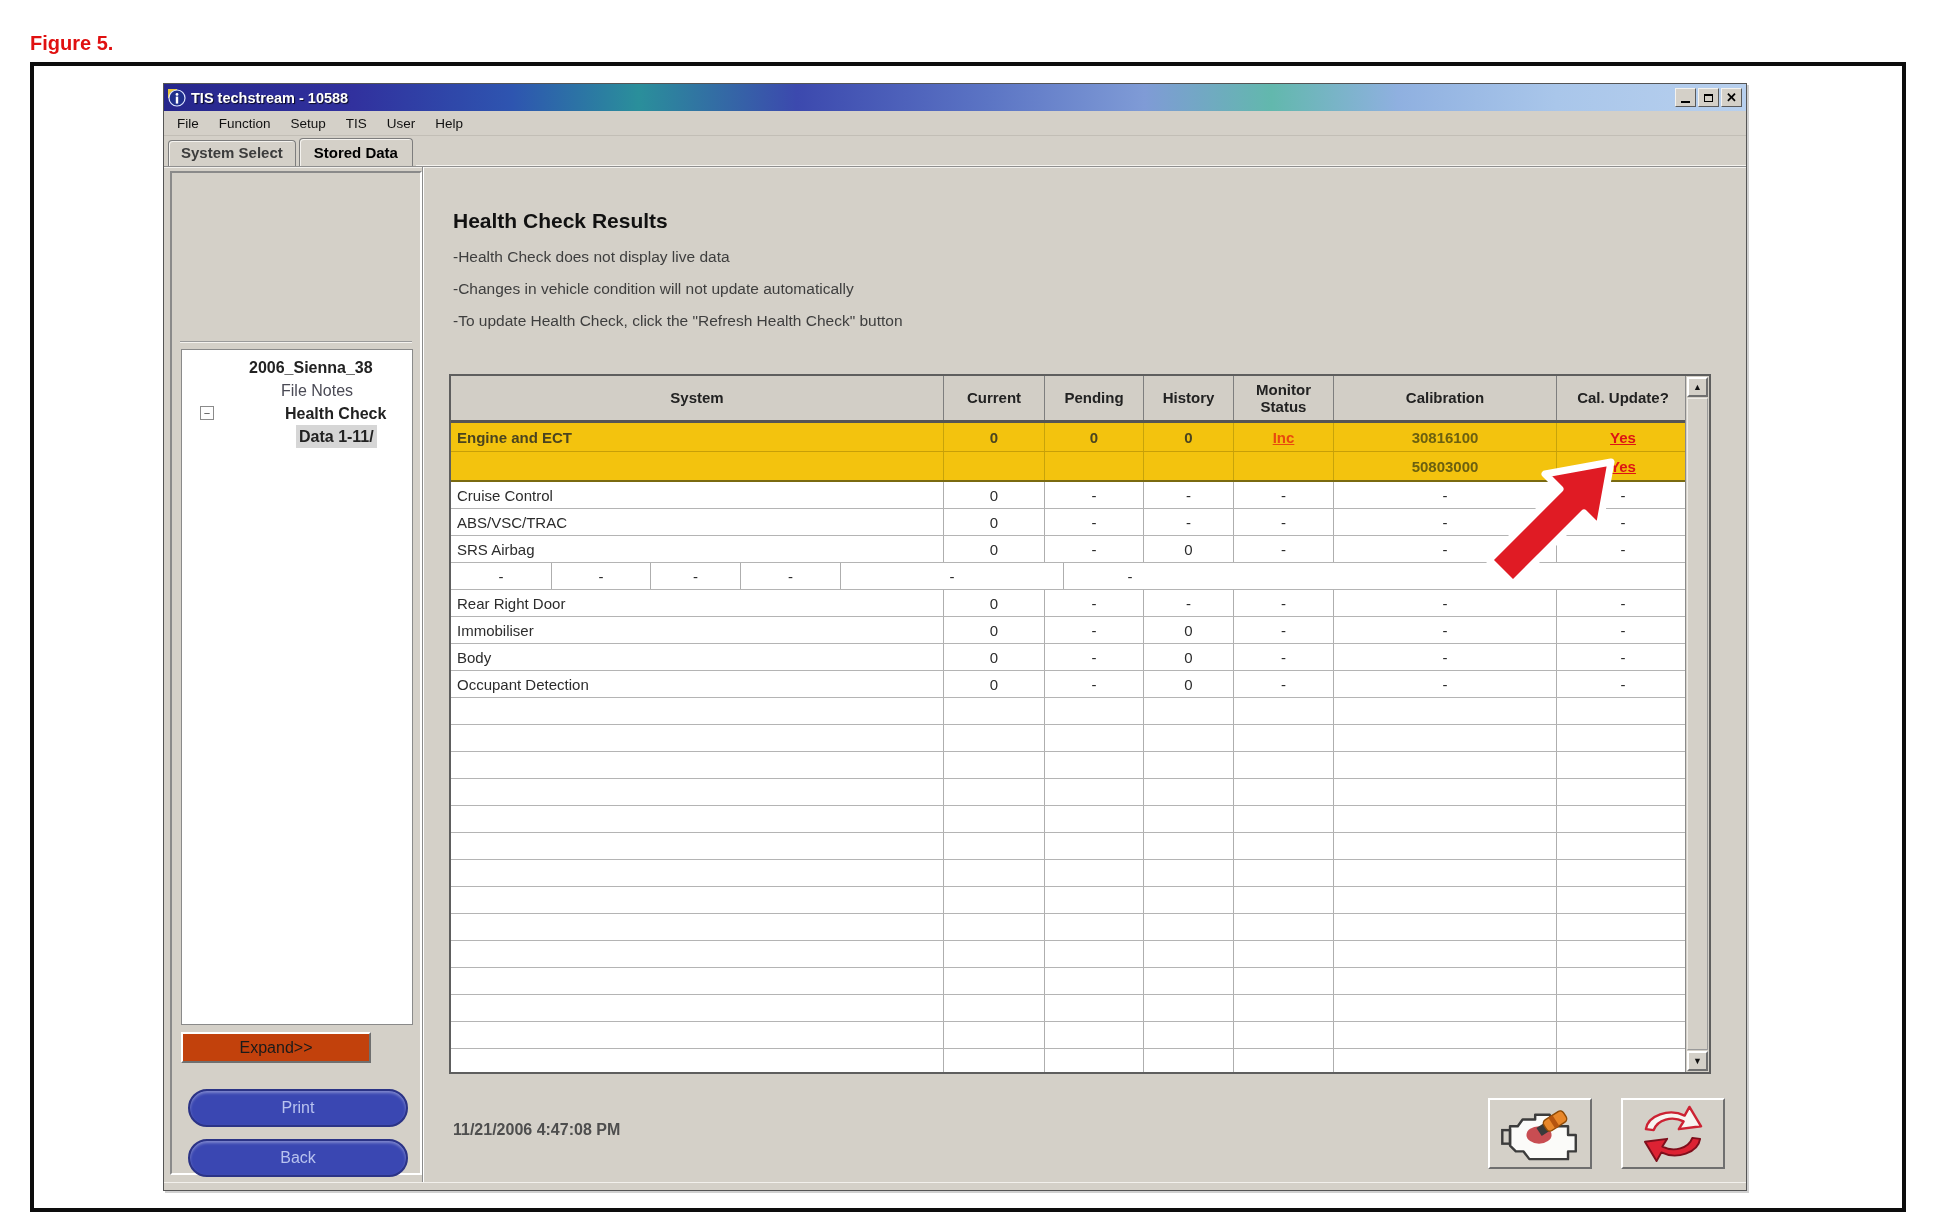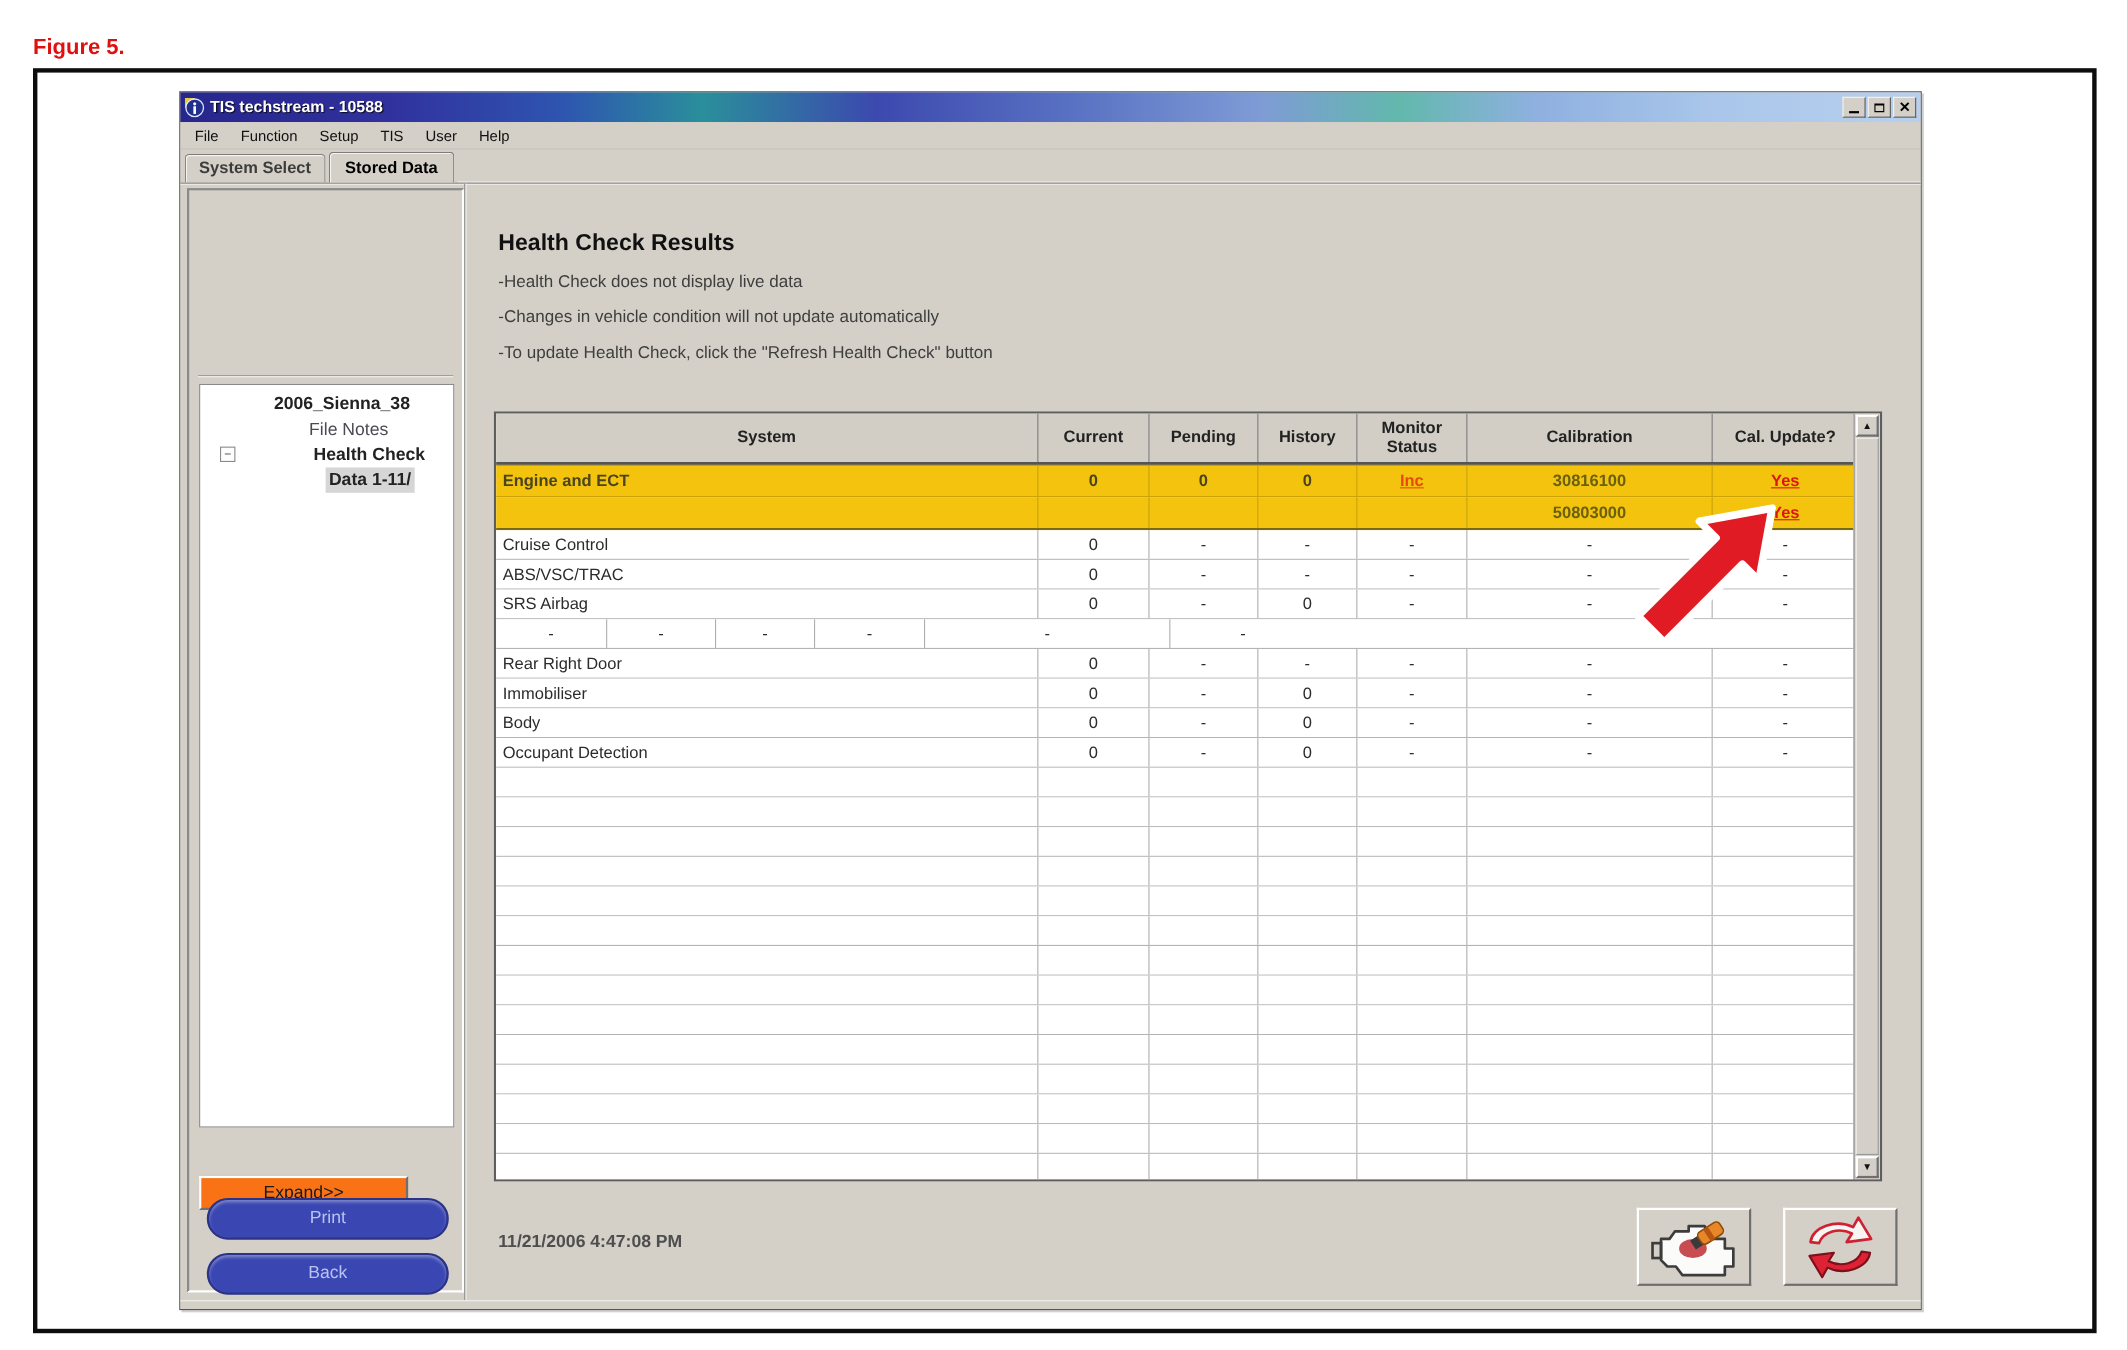--- a/index.html
+++ b/index.html
@@ -48,21 +48,21 @@
   .tree-panel { position:absolute; left:9px; top:176px; width:232px; height:676px; background:#fff;
                 border:1px solid #8a8a8a; overflow:hidden; padding-top:6px; }
   .tree-item { position:relative; height:23px; line-height:23px; font-size:16px; white-space:nowrap; color:#222; }
   .tree-item .t-label { display:inline-block; padding:0 3px; }
   .tree-item.bold .t-label { font-weight:bold; }
   .tree-item.dim .t-label { color:#4a4a55; }
   .tree-item.selected .t-label { background:#d6d6d6; }
   .expander { position:absolute; left:18px; top:4px; width:14px; height:14px; border:1px solid #8a8a8a; background:#fdfdfd;
               font-size:11px; line-height:12px; text-align:center; color:#444; }
 
-  .expand-btn { position:absolute; left:9px; top:896px; width:190px; height:31px; background:#f97316;
+  .expand-btn { position:absolute; left:9px; top:859px; width:190px; height:31px; background:#c2410c;
                 border:2px solid; border-color:#ffffff #6f6f6f #6f6f6f #ffffff; font-family:inherit;
                 font-size:16px; color:#1a1a1a; }
   .pill-btn { position:absolute; left:16px; width:220px; height:38px; background:#3a47b2; border:2px solid #2b3386;
               border-radius:19px; color:#b9c3ef; font-family:inherit; font-size:16px; box-shadow:inset 0 2px 3px rgba(255,255,255,.35); }
   .pill-btn.print { top:916px; }
   .pill-btn.back  { top:966px; }
 
   
   .main { position:absolute; left:258px; top:0; right:0; bottom:0; }
   .main-divider { position:absolute; left:0; top:0; bottom:0; width:2px; border-left:1px solid #8a8a8a; border-right:1px solid #ffffff; }

